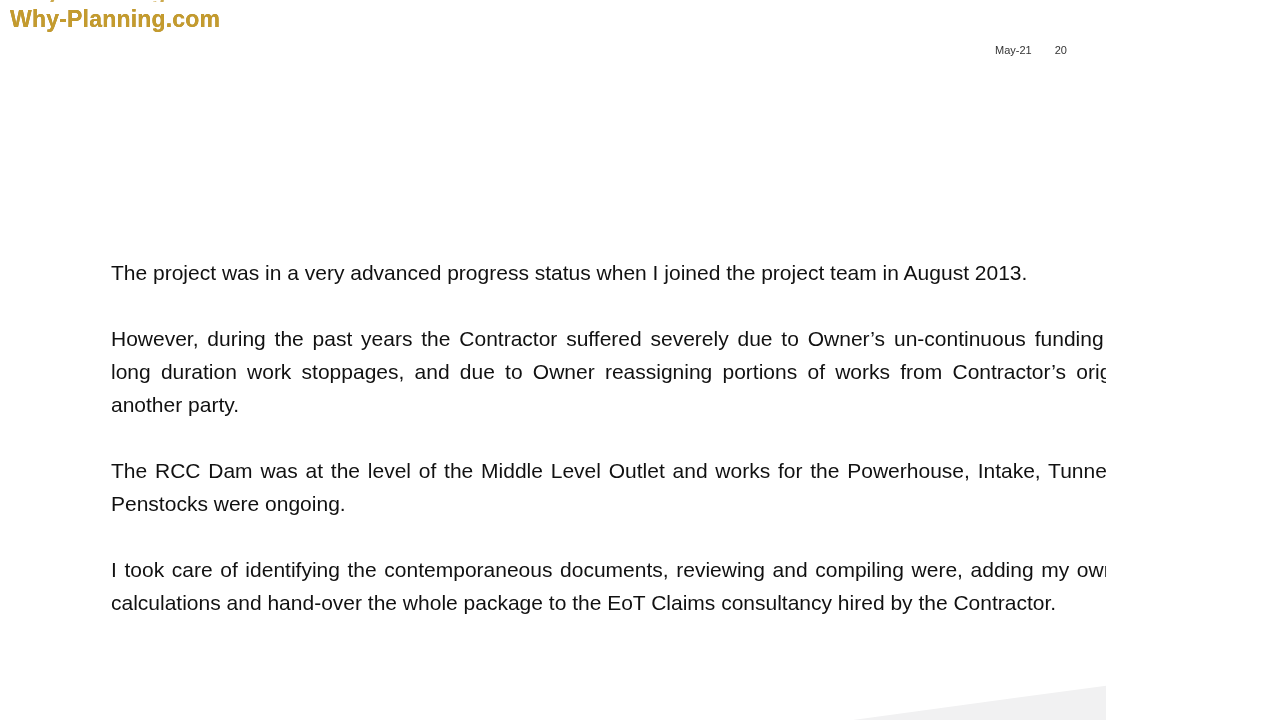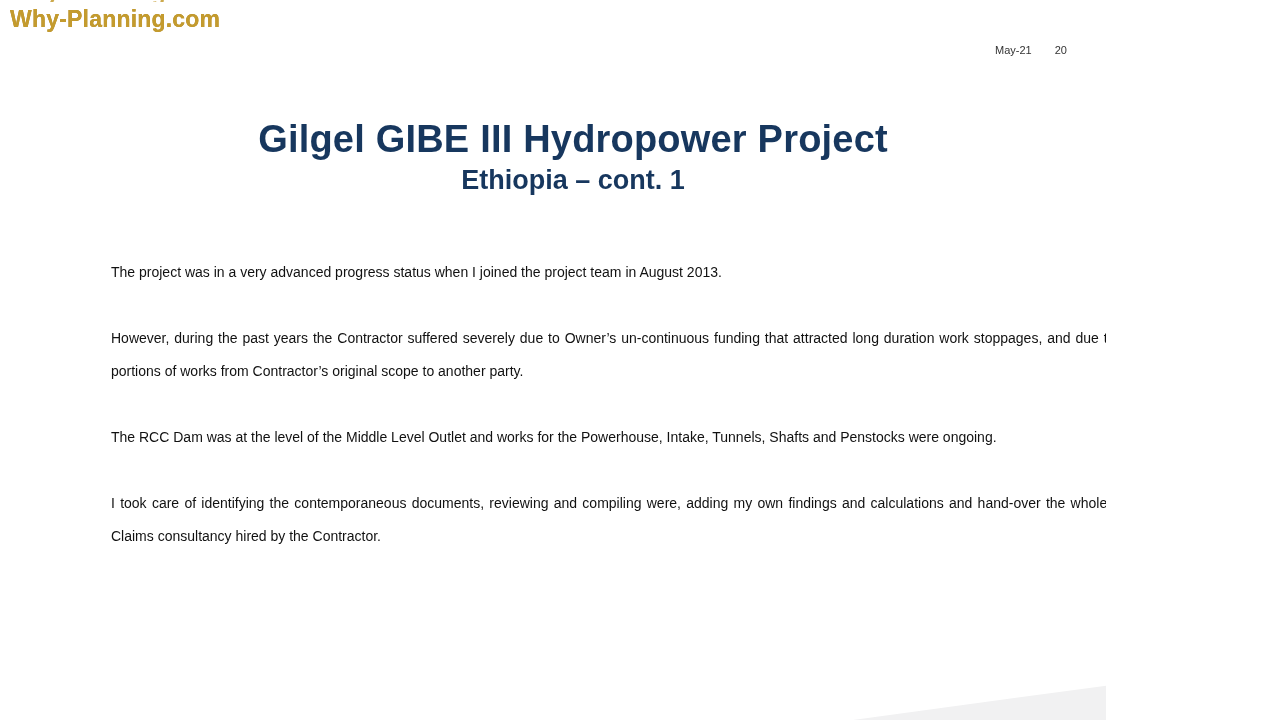--- a/index.html
+++ b/index.html
@@ -79,21 +79,21 @@
     line-height: 33px;
     margin-top: 2px;
   }
 
   
   .body-text {
     position: absolute;
     left: 111px;
     top: 256px;
     width: 1127px;
-    font-size: 14px;
+    font-size: 21px;
     line-height: 33px;
     color: #111111;
   }
   .body-text p {
     margin: 0 0 33px 0;
     text-align: justify;
     text-align-last: left;
   }
   .body-text p:first-child {
     text-align: left;
@@ -118,24 +118,20 @@
     <span class="logo-ghost">Why-Planning.com</span>
   </div>
 
   <div class="logo">Why-Planning.com</div>
 
   <div class="header-meta">
     <span>May-21</span>
     <span>20</span>
   </div>
 
-  <div class="title-block">
-    <div class="title">Gilgel GIBE III Hydropower Project</div>
-    <div class="subtitle">Ethiopia – cont. 1</div>
-  </div>
 
   <div class="body-text">
     <p>The project was in a very advanced progress status when I joined the project team in August 2013.</p>
     <p>However, during the past years the Contractor suffered severely due to Owner’s un-continuous funding that attracted long duration work stoppages, and due to Owner reassigning portions of works from Contractor’s original scope to another party.</p>
     <p>The RCC Dam was at the level of the Middle Level Outlet and works for the Powerhouse, Intake, Tunnels, Shafts and Penstocks were ongoing.</p>
     <p>I took care of identifying the contemporaneous documents, reviewing and compiling were, adding my own findings and calculations and hand-over the whole package to the EoT Claims consultancy hired by the Contractor.</p>
   </div>
 
   <svg class="footer-wedges" viewBox="0 0 1280 720">
     <polygon points="980,720 1280,643 1280,720" fill="#F8F8F9"></polygon>

